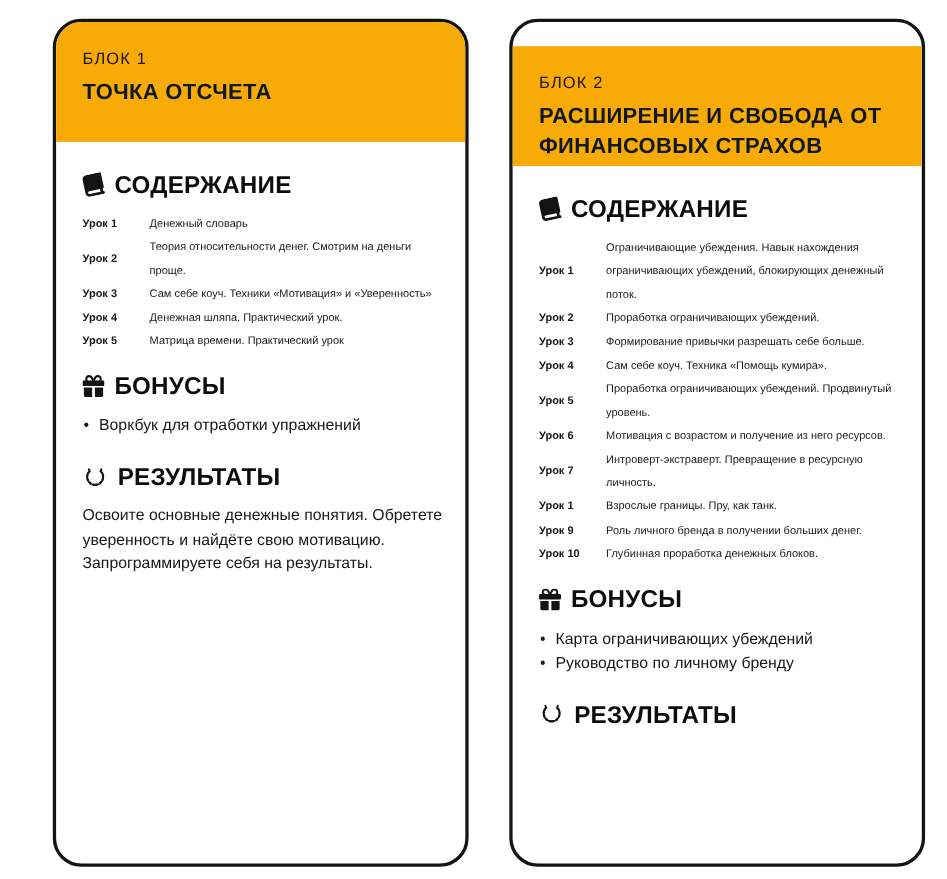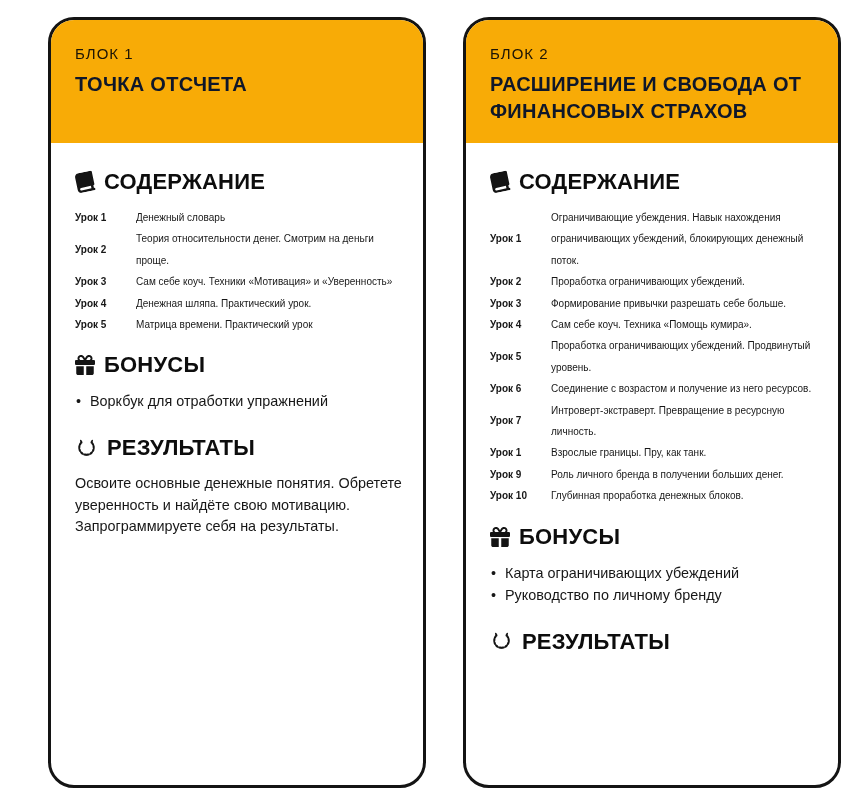--- a/index.html
+++ b/index.html
@@ -21,21 +21,21 @@
     width:378px;
     height:771px;
     background:#ffffff;
     border:3px solid #141414;
     border-radius:26px;
     overflow:hidden;
     flex:0 0 auto;
   }
   .card-header {
     box-sizing:border-box;
-    height:123px;
+    height:109px;
     padding:25px 22px 0 24px;
   }
   .block-tag {
     font-size:15px;
     letter-spacing:1px;
     font-weight:400;
     color:#1c1406;
   }
   .block-title {
     margin:9px 0 0 0;
@@ -163,21 +163,21 @@
           </span>
           <span>РЕЗУЛЬТАТЫ</span>
         </div>
         <p class="results-text">Освоите основные денежные понятия. Обретете уверенность и найдёте свою мотивацию. Запрограммируете себя на результаты.</p>
       </div>
 
     </div>
   </div>
 
   <div class="card">
-    <div class="card-header" style="background:#F8AB06;">
+    <div class="card-header" style="background:#F8AB06;margin-top:22px;">
       <div class="block-tag">БЛОК 2</div>
       <h1 class="block-title">РАСШИРЕНИЕ И СВОБОДА ОТ ФИНАНСОВЫХ СТРАХОВ</h1>
     </div>
     <div class="card-body">
 
       <div class="section">
         <div class="section-heading">
           <span class="icon book-tilt">
             <svg width="20" height="20" viewBox="0 0 448 512">
                 <use href="#def-book"></use>
@@ -201,21 +201,21 @@
           <div class="lesson">
               <span class="lesson-label">Урок 4</span>
               <span class="lesson-text">Сам себе коуч. Техника «Помощь кумира».</span>
             </div>
           <div class="lesson">
               <span class="lesson-label">Урок 5</span>
               <span class="lesson-text">Проработка ограничивающих убеждений. Продвинутый уровень.</span>
             </div>
           <div class="lesson">
               <span class="lesson-label">Урок 6</span>
-              <span class="lesson-text">Соединение с возрастом и получение из него ресурсов.</span>
+              <span class="lesson-text">Мотивация с возрастом и получение из него ресурсов.</span>
             </div>
           <div class="lesson">
               <span class="lesson-label">Урок 7</span>
               <span class="lesson-text">Интроверт-экстраверт. Превращение в ресурсную личность.</span>
             </div>
           <div class="lesson">
               <span class="lesson-label">Урок 1</span>
               <span class="lesson-text">Взрослые границы. Пру, как танк.</span>
             </div>
           <div class="lesson">

